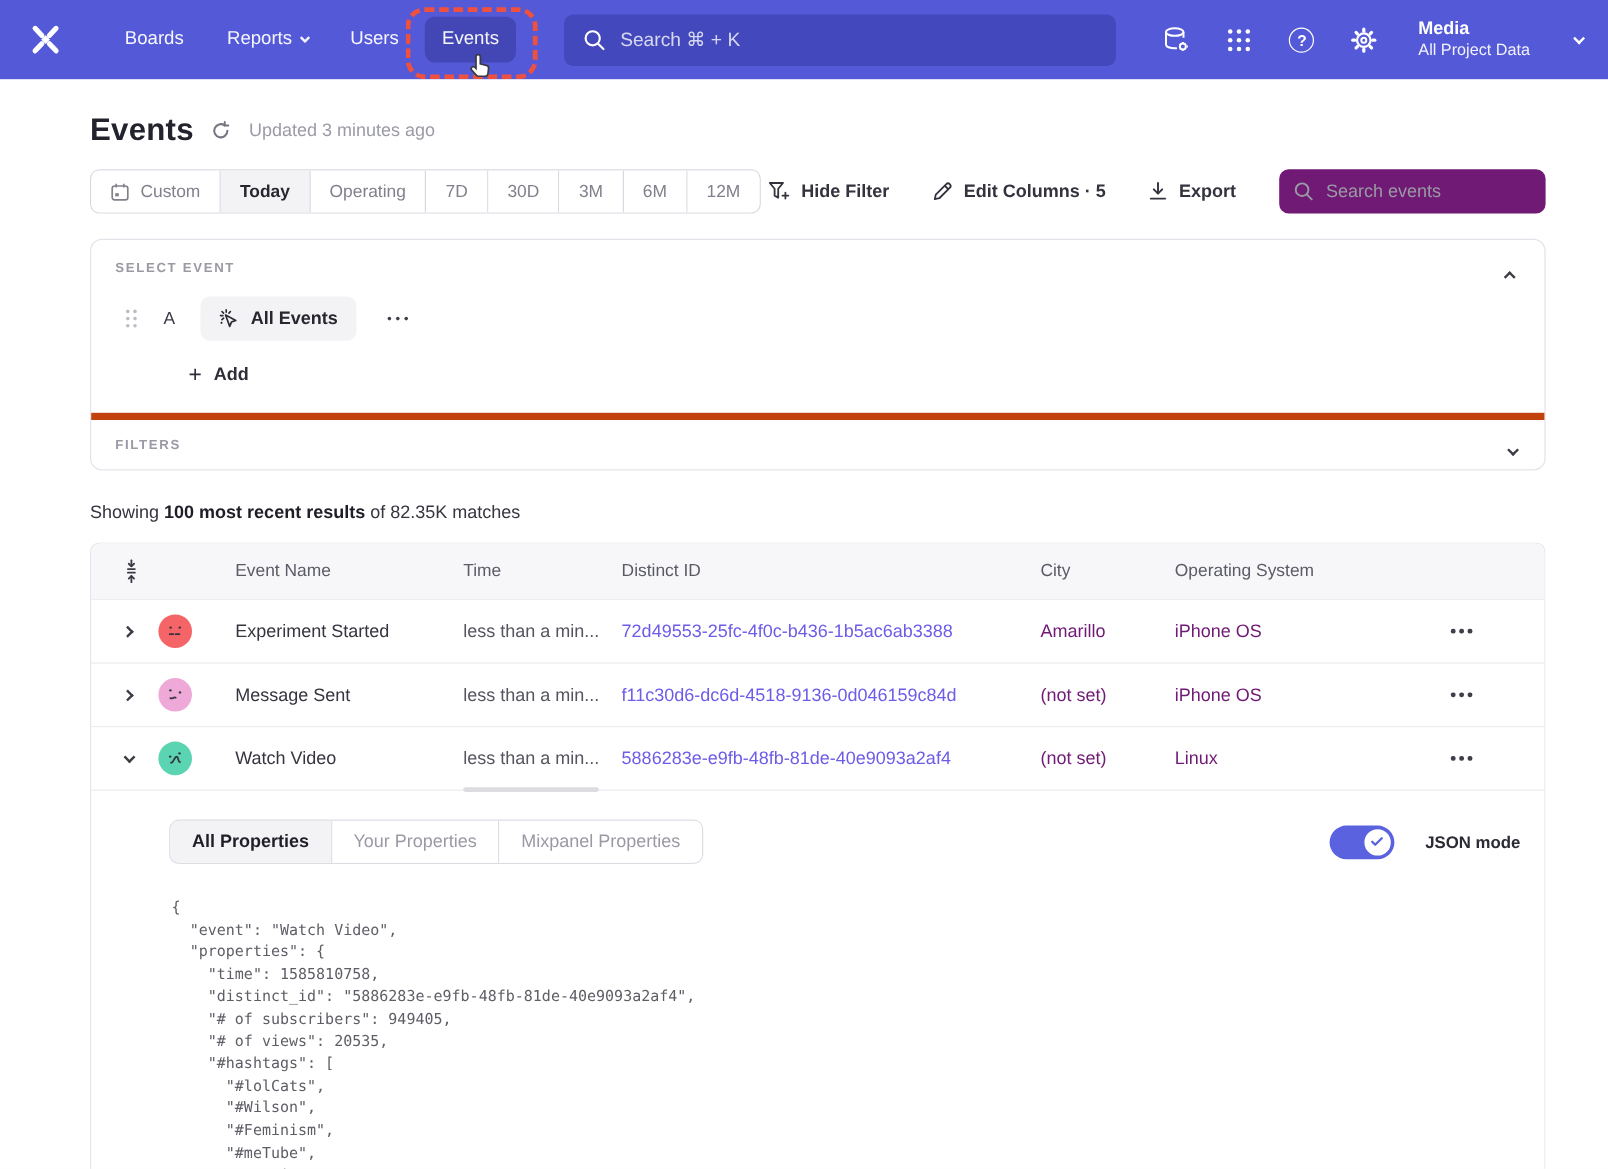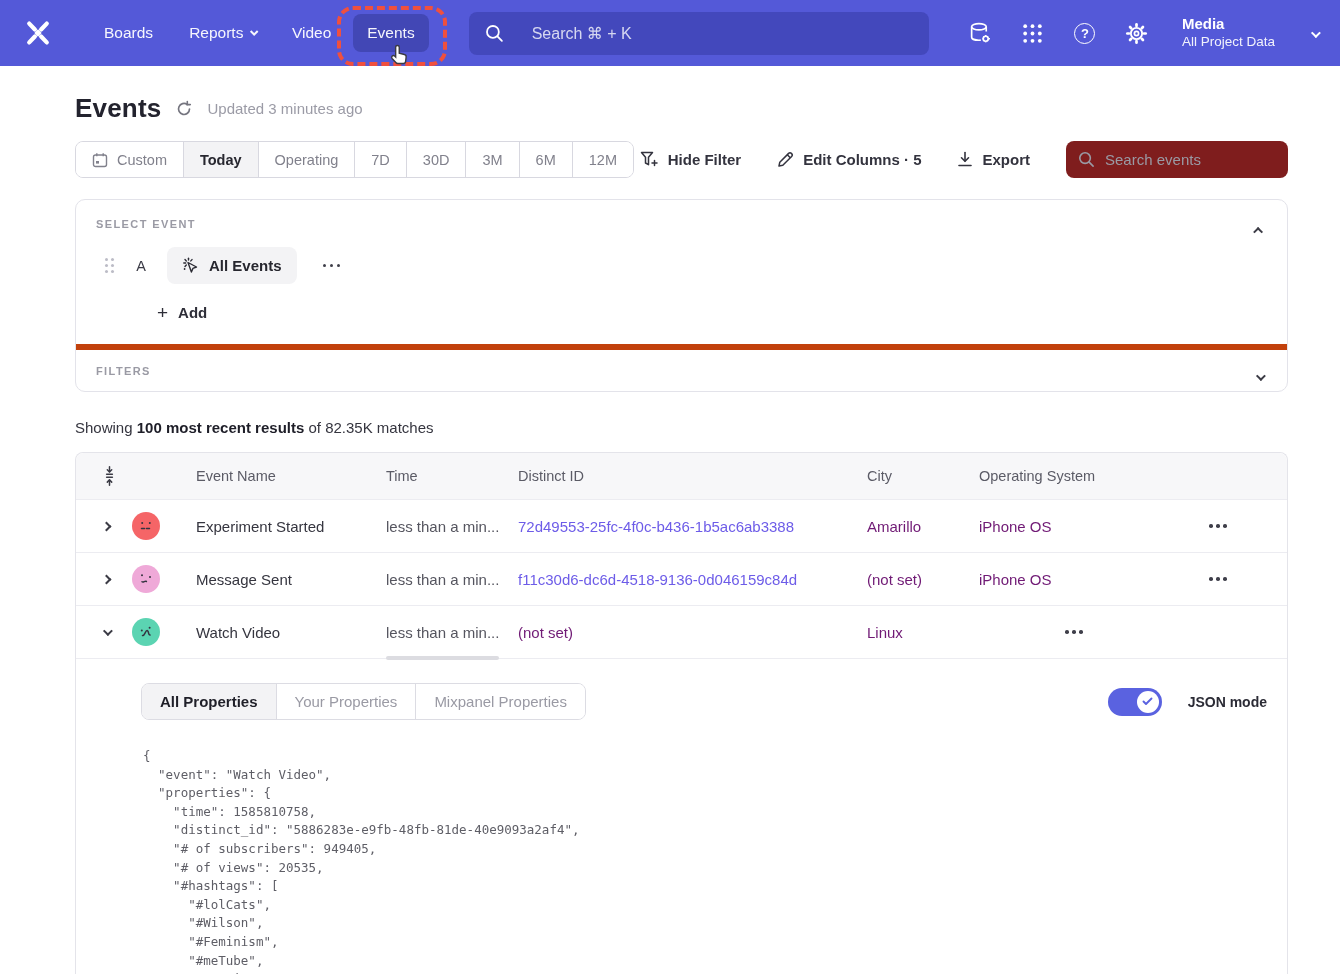--- a/index.html
+++ b/index.html
@@ -14,21 +14,21 @@
   .nav-link.active { background:#4247b5; }
   .events-wrap { position:relative; margin:0 4px; }
   .events-wrap .nav-link { margin:0; }
   .annotation-box { position:absolute; left:-16px; right:-18px; top:-8px; bottom:-14px; border:4px dashed #f0503e; border-radius:16px; pointer-events:none; }
   .cursor-hand { position:absolute; left:36px; top:30px; }
   .chev { display:inline-block; width:7px; height:7px; border-right:2px solid currentColor; border-bottom:2px solid currentColor; transform:rotate(45deg) translateY(-2px); }
   .chev.up { transform:rotate(-135deg) translateY(-2px); }
   .chev.right { transform:rotate(-45deg); }
   .chev.sm { width:5.5px; height:5.5px; }
 
-  .nav-search { margin-left:36px; width:460px; height:43px; background:rgba(10,14,90,.22); border-radius:8px; display:flex; align-items:center; padding:0 16px; gap:28px; cursor:text; }
+  .nav-search { margin-left:36px; width:460px; height:43px; background:rgba(10,14,90,.22); border-radius:8px; display:flex; align-items:center; padding:0 16px; gap:12px; cursor:text; }
   .nav-search span { color:rgba(255,255,255,.78); font-size:16px; }
 
   .nav-right { margin-left:auto; display:flex; align-items:center; gap:26px; }
   .nav-icon { width:26px; height:26px; display:flex; align-items:center; justify-content:center; cursor:pointer; }
   .help-circle { width:21px; height:21px; border:1.7px solid #fff; border-radius:50%; display:flex; align-items:center; justify-content:center; color:#fff; font-size:13px; font-weight:600; }
   .help-circle::before { content:"?"; }
   .workspace { margin-left:6px; color:#fff; cursor:pointer; line-height:1.25; }
   .workspace .ws-name { font-size:15px; font-weight:700; }
   .workspace .ws-proj { font-size:13.5px; font-weight:400; opacity:.92; }
   .ws-chev { color:#fff; margin-left:10px; }
@@ -40,21 +40,21 @@
   .updated { color:#9b9ba6; font-size:15px; }
   .refresh { color:#75757f; cursor:pointer; display:flex; }
 
   .filter-row { margin-top:17px; display:flex; align-items:center; }
   .seg { display:flex; border:1px solid #d8d8e0; border-radius:8px; overflow:hidden; height:37px; }
   .seg-item { display:flex; align-items:center; gap:9px; padding:0 16px; font-size:14.5px; color:#81818c; border-right:1px solid #d8d8e0; cursor:pointer; background:#fff; }
   .seg-item:last-child { border-right:none; }
   .seg-item.active { background:#f3f3f5; color:#27272f; font-weight:700; }
   .toolbar { display:flex; align-items:center; margin-left:auto; gap:36px; }
   .tool-btn { display:flex; align-items:flex-end; gap:9px; font-size:15px; font-weight:600; color:#33333e; cursor:pointer; }
-  .mini-search { width:222px; height:37px; background:#7f1d1d; border-radius:8px; display:flex; align-items:center; gap:10px; padding:0 12px; cursor:text; }
+  .mini-search { width:222px; height:37px; background:#701a75; border-radius:8px; display:flex; align-items:center; gap:10px; padding:0 12px; cursor:text; }
   .mini-search span { color:#9a9aa4; font-size:15px; }
 
   
   .card { margin-top:21px; border:1px solid #e3e3ea; border-radius:10px; }
   .card-sec { padding:18px 20px 0 20px; position:relative; }
   .sec-label { font-size:11px; font-weight:700; letter-spacing:1.4px; color:#9a9aa4; }
   .sec-chev { position:absolute; right:24px; top:20px; color:#3c3c46; cursor:pointer; }
   .event-row { display:flex; align-items:center; margin:17px 0 0 9px; gap:20px; }
   .drag { position:relative; width:10px; height:16px; cursor:grab; }
   .drag::before { content:""; position:absolute; top:0; left:0; width:3px; height:3px; border-radius:50%; background:#bcbcc6;
@@ -113,21 +113,21 @@
       </g>
       <rect x="9.9" y="9.9" width="4.2" height="4.2" fill="#fff" transform="rotate(45 12 12)"></rect>
     </svg>
   </div>
   <nav class="nav-links">
     <a class="nav-link">Boards</a>
     <a class="nav-link">
       <span>Reports</span>
       <span class="chev sm"></span>
     </a>
-    <a class="nav-link">Video</a>
+    <a class="nav-link">Users</a>
     <span class="events-wrap">
       <a class="nav-link active">Events</a>
       <span class="annotation-box"></span>
       <span class="cursor-hand">
         <svg width="21" height="23" viewBox="0 0 16 18">
           <path d="M6.4 1.2c.8 0 1.4.6 1.4 1.4v4.6l4 1c.9.2 1.5 1 1.4 2l-.4 3.4c-.1.9-.9 1.7-1.9 1.7H6.6c-.5 0-1-.2-1.3-.6L2.2 11.3c-.5-.6-.4-1.5.2-2 .5-.4 1.3-.4 1.8.1l.8.8V2.6c0-.8.6-1.4 1.4-1.4z" fill="#fff" stroke="#3a3a42" stroke-width="1.1"></path>
         </svg>
       </span>
     </span>
   </nav>
@@ -375,20 +375,21 @@
         </span>
       <span class="avatar" style="background-color: rgb(91, 212, 178);">
         <svg width="20" height="20" viewBox="0 0 20 20" fill="none" stroke="#343440" stroke-width="1.5" stroke-linecap="round">
             <circle cx="5.8" cy="8.5" r="1" fill="#343440" stroke="none"></circle>
             <circle cx="13.6" cy="5.8" r="1" fill="#343440" stroke="none"></circle>
             <path d="M6.5 13.5c2.2 1 2.8-5.8 5-4.8 1.6.7.4 4 2.5 4.4"></path>
           </svg>
       </span>
       <span class="ev-name">Watch Video</span>
       <span class="ev-time">less than a min...</span>
+      <a class="ev-id">5886283e-e9fb-48fb-81de-40e9093a2af4</a>
       <span class="ev-dim">(not set)</span>
       <span class="ev-dim">Linux</span>
       <span class="more row-more">
           <i></i>
           <i></i>
           <i></i>
         </span>
     </div>
 
     <div class="expanded">

